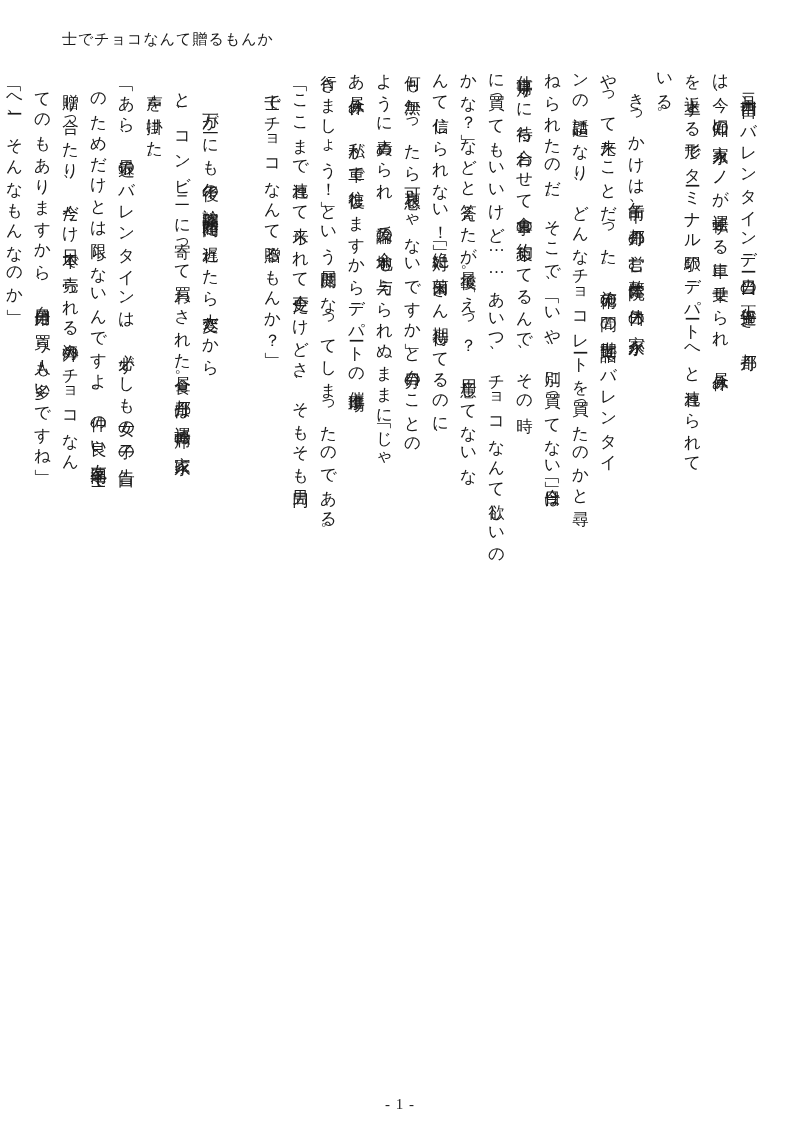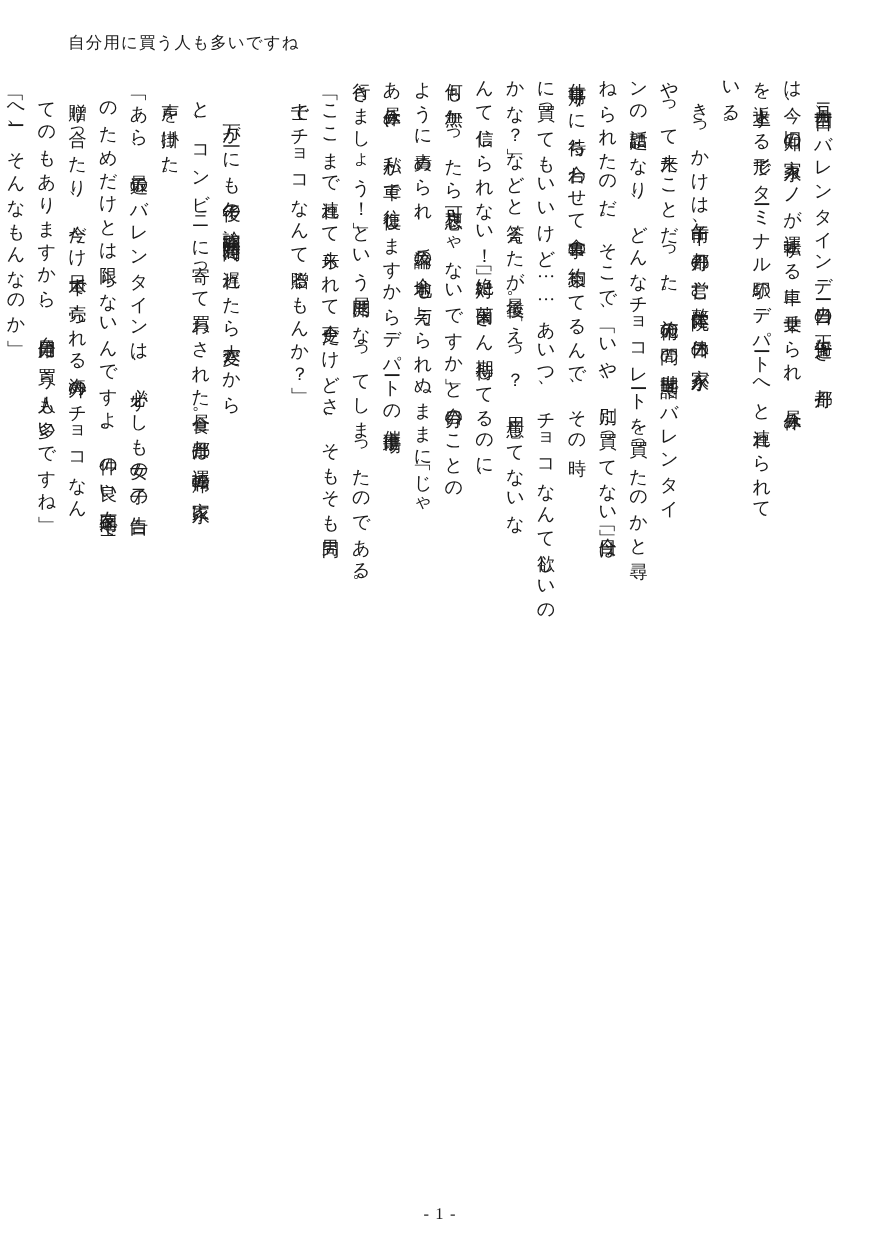--- a/index.html
+++ b/index.html
@@ -71,21 +71,21 @@
     text-align: center;
     font-size: 15px;
     letter-spacing: 1px;
   }
 </style>
 </head>
 <body>
 
 <div class="page">
 
-  <div class="header-title">自分用に買う人も多いですね</div>
+  <div class="header-title">士でチョコなんて贈るもんか</div>
 
   <div class="body-area">
 
     <div class="col">　二月十四日、バレンタインデー当日の正午過ぎ。都丹</div>
     <div class="col">は今、旧知の家永カノが運転する車に乗せられ、昼休み</div>
     <div class="col">を返上する形でターミナル駅のデパートへと連れられて</div>
     <div class="col">いる。</div>
     <div class="col">　きっかけは午前中、都丹の営む整体院に休日の家永が</div>
     <div class="col">やって来たことだった。施術の間の世間話でバレンタイ</div>
     <div class="col">ンの話題になり、どんなチョコレートを買ったのかと尋</div>

